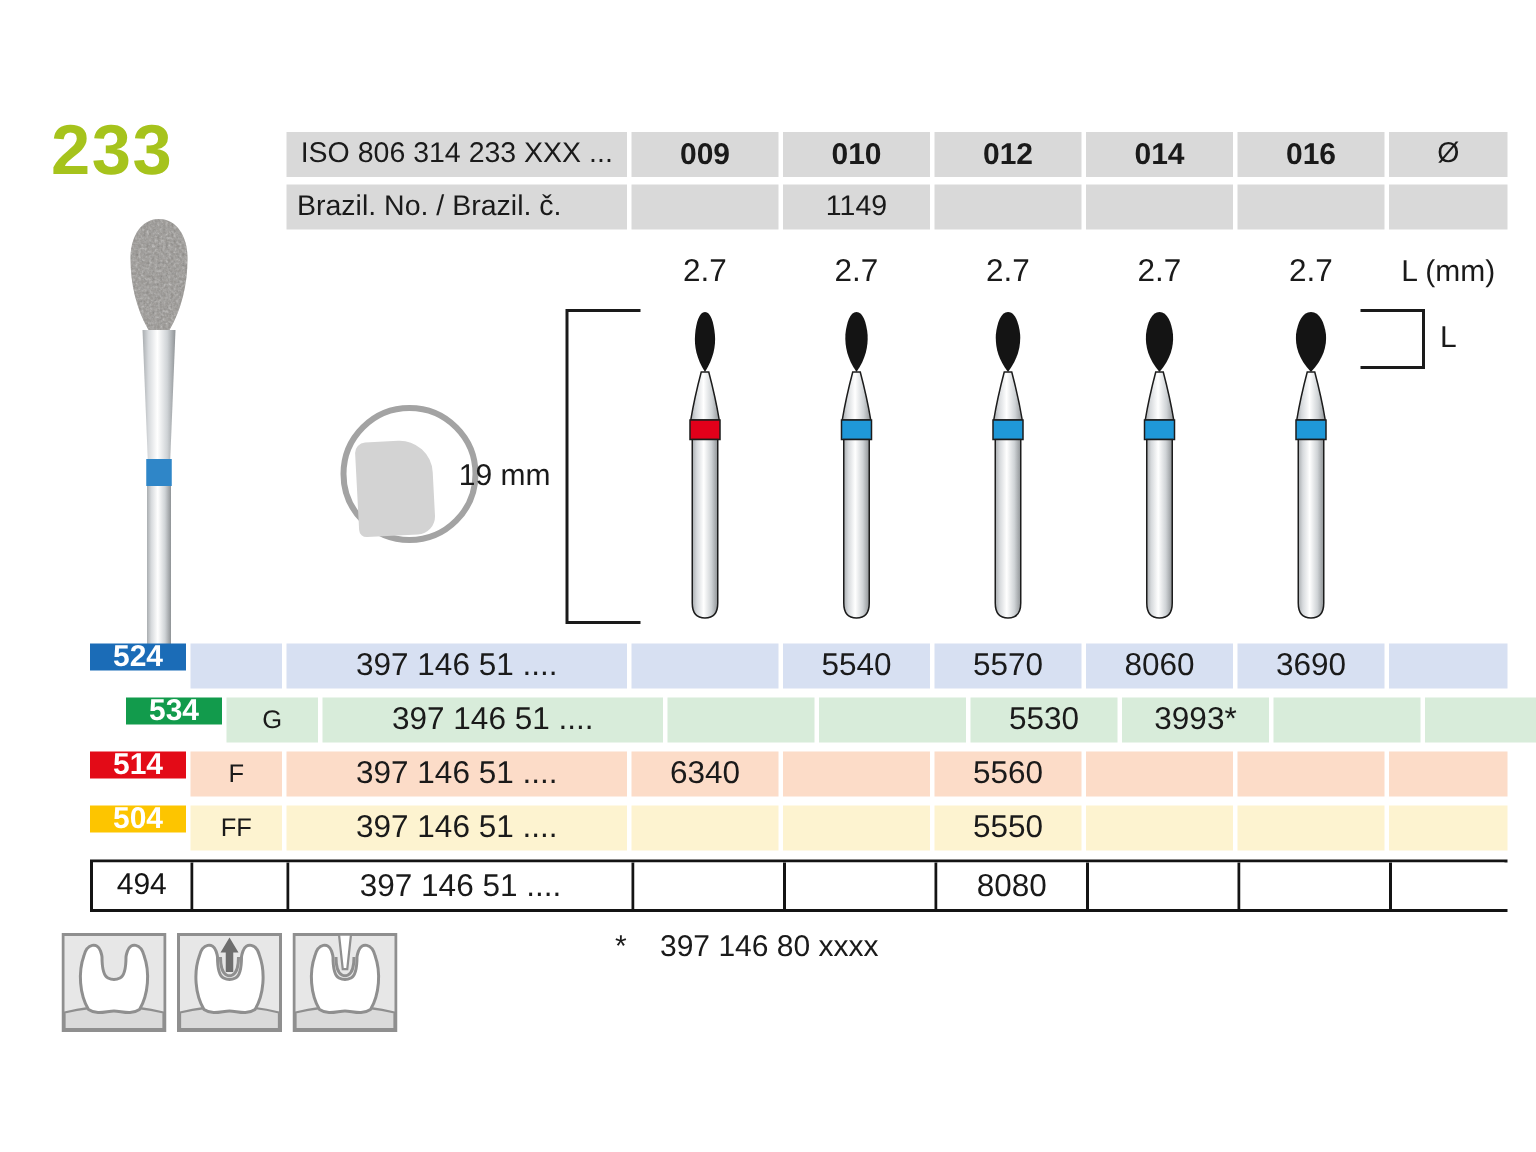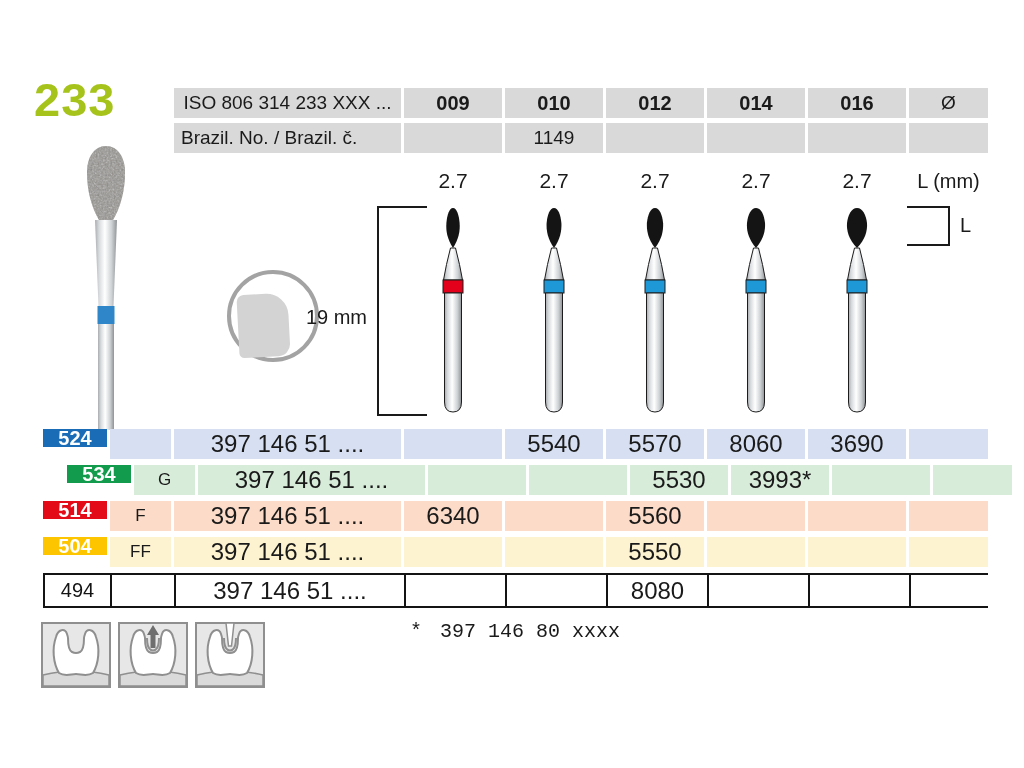--- a/index.html
+++ b/index.html
@@ -1,41 +1,41 @@
 <!DOCTYPE html>
 <html><head>
 <meta charset="utf-8">
 <style>
   html,body{margin:0;padding:0;}
   body{width:1024px;height:768px;position:relative;background:#fff;
        font-family:"Liberation Sans",sans-serif;color:#1a1a1a;overflow:hidden;}
   .abs{position:absolute;}
   .product-number{left:34px;top:72px;font-size:47px;font-weight:bold;letter-spacing:1px;}
-  .grid{position:absolute;left:43px;width:945px;display:grid;
+  .grid{position:absolute;left:60px;width:945px;display:grid;
         grid-template-columns:64px 61px 227px 98px 98px 98px 98px 98px 79px;column-gap:3px;}
   .c1{grid-column:1}.c2{grid-column:2}.c3{grid-column:3}.c4{grid-column:4}.c5{grid-column:5}
   .c6{grid-column:6}.c7{grid-column:7}.c8{grid-column:8}.c9{grid-column:9}
   .hcell{background:#d9d9d9;display:flex;align-items:center;justify-content:center;
          font-size:19px;height:30px;}
   .hcell.left{justify-content:flex-start;padding-left:7px;box-sizing:border-box;}
   .hbold{font-weight:bold;font-size:20px;}
   .lcell{display:flex;align-items:center;justify-content:center;font-size:21px;height:30px;}
   .burwrap{display:flex;justify-content:center;align-items:flex-start;}
   .badge{background:var(--badge-color,#888);color:#fff;font-weight:bold;font-size:20px;
          display:flex;align-items:center;justify-content:center;height:18px;}
   .rcell{background:var(--row-color,#eee);display:flex;align-items:center;justify-content:center;
-         font-size:24px;height:30px;}
+         font-size:21px;height:30px;}
   .grit{font-size:17px;}
   .plainrow{column-gap:0;grid-template-columns:67px 64px 230px 101px 101px 101px 101px 101px 80px;
             border:2px solid #141414;background:#fff;width:945px;box-sizing:border-box;}
   .plainrow .rcell{background:#fff;border-right:2px solid #141414;height:31px;}
   .plainrow .rcell:last-child{border-right:none;}
   .plainrow .badge{background:#fff;color:#141414;font-weight:normal;border-right:2px solid #141414;height:31px;}
   .dim-label{font-size:20px;}
-  .footnote{left:410px;top:620px;font-size:20px;font-family:Liberation Mono, monospace;}
+  .footnote{left:410px;top:620px;font-size:20px;}
   .footnote .mark{display:inline-block;width:30px;}
   .appicon{width:70px;height:66px;}
 </style>
 </head>
 <body style="--photo-band: #2f86c8;">
 
 <svg width="0" height="0" style="position:absolute" aria-hidden="true">
   <defs>
     <linearGradient id="metalGrad" x1="0" y1="0" x2="1" y2="0">
       <stop offset="0" stop-color="#a9adb0"></stop>

